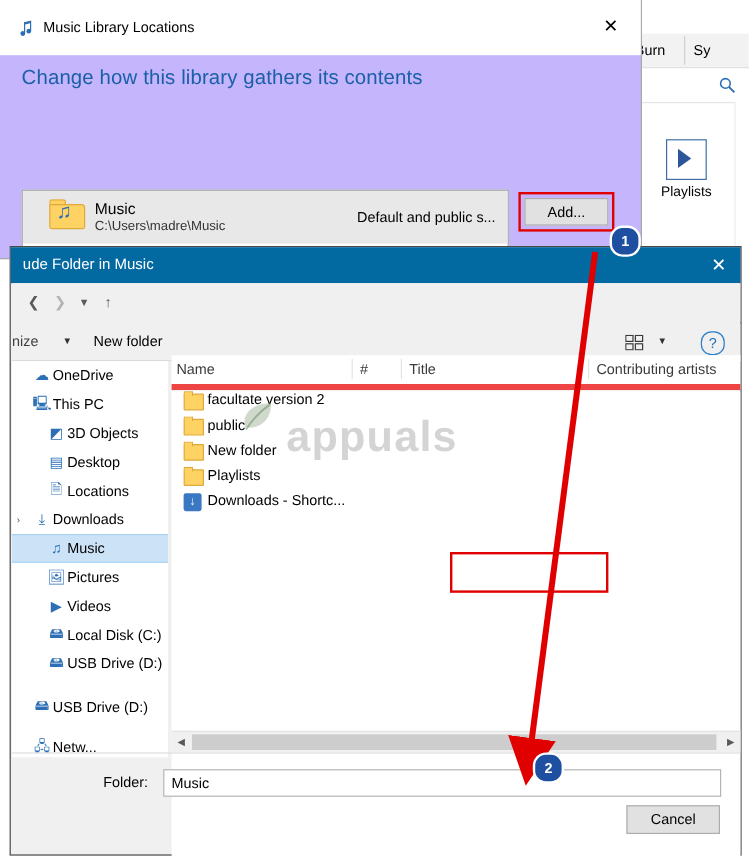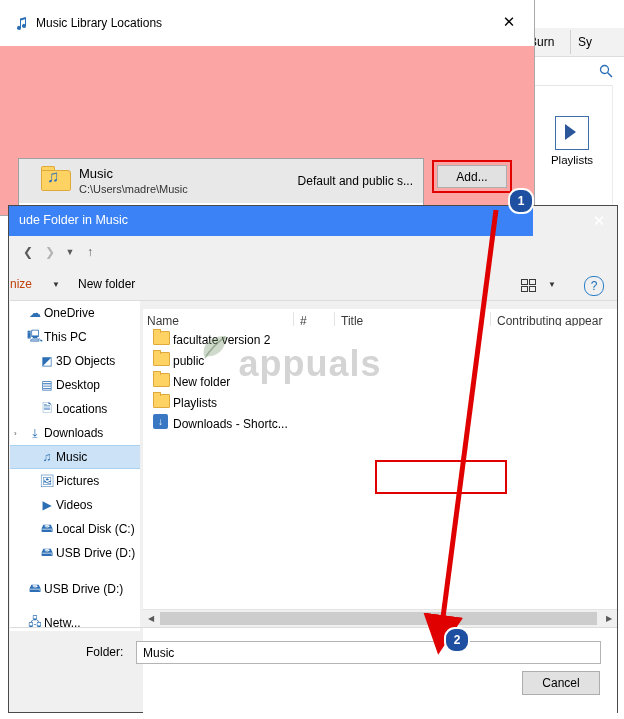--- a/index.html
+++ b/index.html
@@ -95,21 +95,21 @@
     width: 12px; height: 634px;
     background: #ffffff;
     border-left: 1px solid #ececec;
   }
 
   
   .mll {
     position: absolute;
     left: 0; top: 0;
     width: 535px; height: 216px;
-    background: #fca5a5;
+    background: #c4b5fd;
     border: 1px solid #a9a9a9;
     border-left: none;
     border-top: none;
     box-sizing: border-box;
   }
   .mll-title {
     position: absolute;
     left: 0; top: 0;
     width: 534px; height: 46px;
     background: #ffffff;
@@ -261,22 +261,22 @@
     position: absolute;
     left: 8px; top: 205px;
     width: 610px; height: 508px;
     background: #f0f0f0;
     border: 1px solid #4a4a4a;
     box-sizing: border-box;
   }
   .ifd-title {
     position: absolute;
     left: 0; top: 0;
-    width: 524px; height: 30px;
-    background: #3b82f6;
+    width: 608px; height: 30px;
+    background: #0369a1;
   }
   .ifd-title-text {
     position: absolute;
     left: 10px; top: 7px;
     font-size: 12.5px;
     color: #ffffff;
   }
   .ifd-close {
     position: absolute;
     left: 572px; top: 0px;
@@ -366,21 +366,21 @@
   .ifd-toolbar {
     position: absolute;
     left: 1px; top: 64px;
     width: 607px; height: 30px;
     background: #f0f0f0;
     border-bottom: 1px solid #dcdcdc;
   }
   .tb-organize {
     position: absolute;
     left: 0px; top: 7px;
-    font-size: 12px; color: #c2410c;
+    font-size: 12px; color: #404040;
   }
   .tb-caret1 {
     position: absolute;
     left: 42px; top: 10px;
     font-size: 8px; color: #333;
   }
   .tb-newfolder {
     position: absolute;
     left: 68px; top: 7px;
     font-size: 12px; color: #000;
@@ -438,24 +438,24 @@
   }
   .nav-item.sel {
     background: #cce3f7;
     border-top: 1px solid #a9d2f2;
     border-bottom: 1px solid #a9d2f2;
   }
   .nav-indent { padding-left: 16px; }
 
   .colhdr {
     position: absolute;
-    left: 134px; top: 103px;
+    left: 134px; top: 90px;
     width: 474px; height: 24px;
     background: #ffffff;
-    border-bottom: 1px solid #ef4444;
+    border-bottom: 5px solid #ef4444;
   }
   .colhdr .c {
     position: absolute;
     top: 5px;
     font-size: 12px;
     color: #3a3a3a;
   }
   .colhdr .div {
     position: absolute;
     top: 3px;
@@ -471,21 +471,21 @@
 
   .filelist {
     position: absolute;
     left: 134px; top: 120px;
     width: 474px; height: 505px;
     background: #ffffff;
   }
   .frow {
     height: 21px;
     display: flex;
-    align-items: flex-end;
+    align-items: flex-start;
     font-size: 12px;
     color: #000;
     padding-left: 8px;
   }
   .frow .fi {
     width: 22px;
     flex: none;
     position: relative;
     height: 18px;
   }
@@ -668,20 +668,21 @@
   <div class="mll">
     <div class="mll-title">
       <div class="mll-title-icon">
         <svg width="16" height="16" viewBox="0 0 16 16">
           <path d="M12 2 L6 3.6 L6 11.2 A2 2 0 1 0 7 12.7 L7 5.4 L11 4.3 L11 9.2 A2 2 0 1 0 12 10.7 Z" fill="#2c6fb5"></path>
         </svg>
       </div>
       <div class="mll-title-text">Music Library Locations</div>
       <div class="mll-close">✕</div>
     </div>
+    <div class="mll-heading">Change how this library gathers its contents</div>
     <div class="mll-sublabel">Library locations</div>
     <div class="mll-list">
       <div class="mll-row">
         <div class="mll-row-icon">
           <div class="folder-music">
             <div class="ft"></div>
             <div class="fb"></div>
             <div class="note-glyph">♫</div>
           </div>
         </div>
@@ -813,21 +814,21 @@
     <div class="colhdr">
       <div class="sortmark">
         
       </div>
       <div class="c" style="left:4px;">Name</div>
       <div class="div" style="left:150px;"></div>
       <div class="c" style="left:157px;">#</div>
       <div class="div" style="left:191px;"></div>
       <div class="c" style="left:198px;">Title</div>
       <div class="div" style="left:347px;"></div>
-      <div class="c" style="left:354px;">Contributing appear</div>
+      <div class="c" style="left:354px;">Contributing artists</div>
     </div>
 
     <div class="filelist">
       <div class="frow">
           <span class="fi">
             <span class="mini-folder"></span>
           </span>
           <span>facultate version 2</span>
         </div>
       <div class="frow">

